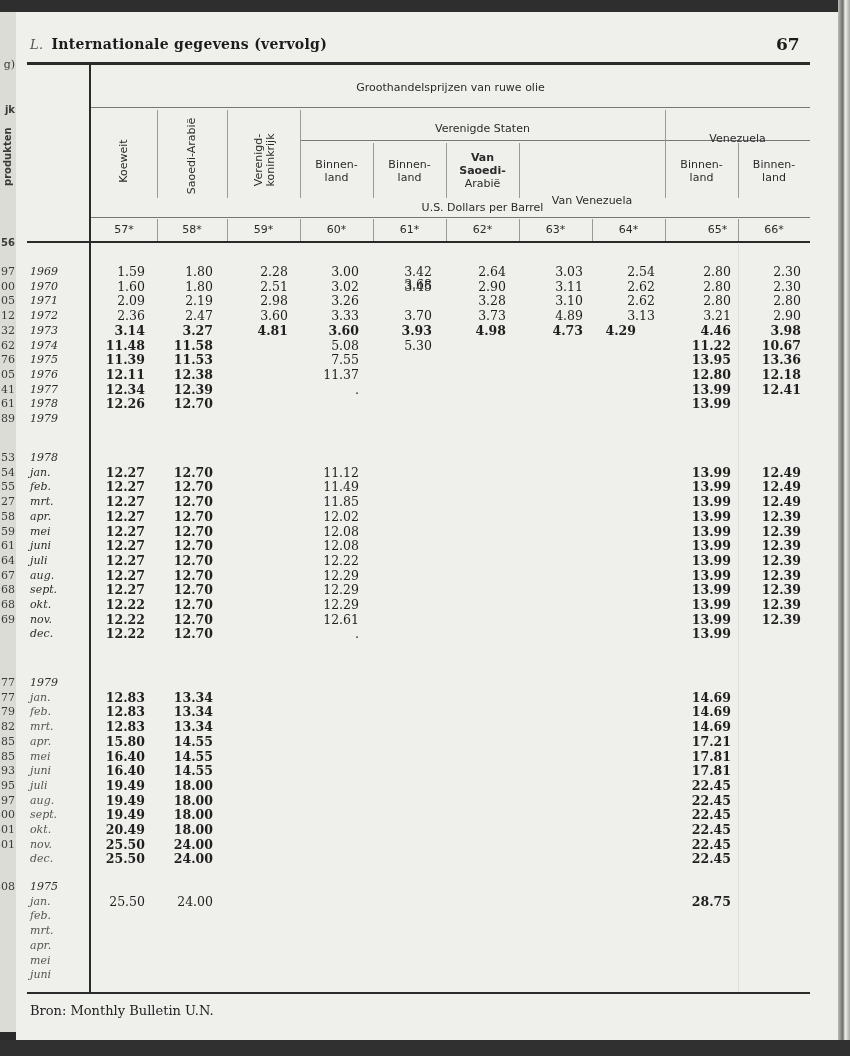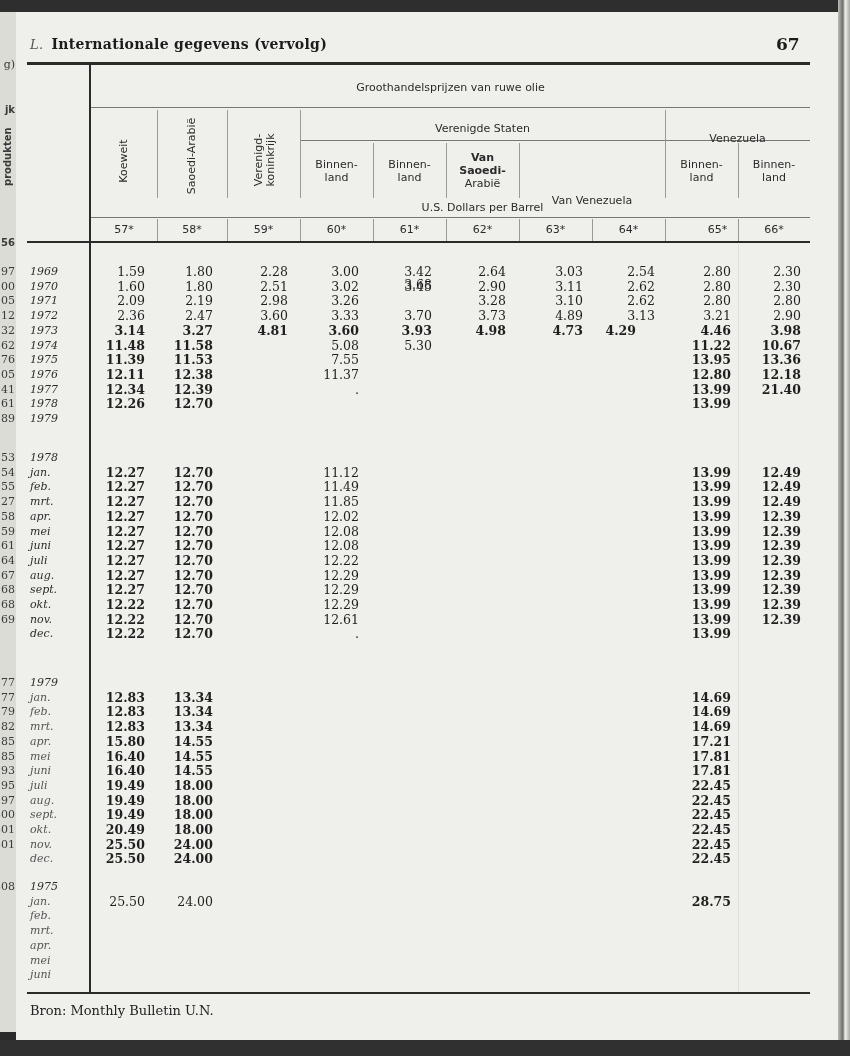--- a/index.html
+++ b/index.html
@@ -282,21 +282,21 @@
     <div class="cell b" style="left: 85px; top: 367.9px;">12.11</div>
     <div class="cell b" style="left: 153px; top: 367.9px;">12.38</div>
     <div class="cell" style="left: 299px; top: 367.9px;">11.37</div>
     <div class="cell b" style="left: 671px; top: 367.9px;">12.80</div>
     <div class="cell b" style="left: 741px; top: 367.9px;">12.18</div>
     <div class="stub" style="top: 382.6px;">1977</div>
     <div class="cell b" style="left: 85px; top: 382.6px;">12.34</div>
     <div class="cell b" style="left: 153px; top: 382.6px;">12.39</div>
     <div class="cell" style="left: 299px; top: 382.6px;">.</div>
     <div class="cell b" style="left: 671px; top: 382.6px;">13.99</div>
-    <div class="cell b" style="left: 741px; top: 382.6px;">21.40</div>
+    <div class="cell b" style="left: 741px; top: 382.6px;">12.41</div>
     <div class="stub" style="top: 397.3px;">1978</div>
     <div class="cell b" style="left: 85px; top: 397.3px;">12.26</div>
     <div class="cell b" style="left: 153px; top: 397.3px;">12.70</div>
     <div class="cell b" style="left: 671px; top: 397.3px;">13.99</div>
     <div class="stub" style="top: 412px;">1979</div>
     <div class="stub" style="top: 451px;">1978</div>
     <div class="stub" style="top: 465.7px;">jan.</div>
     <div class="cell b" style="left: 85px; top: 465.7px;">12.27</div>
     <div class="cell b" style="left: 153px; top: 465.7px;">12.70</div>
     <div class="cell" style="left: 299px; top: 465.7px;">11.12</div>

